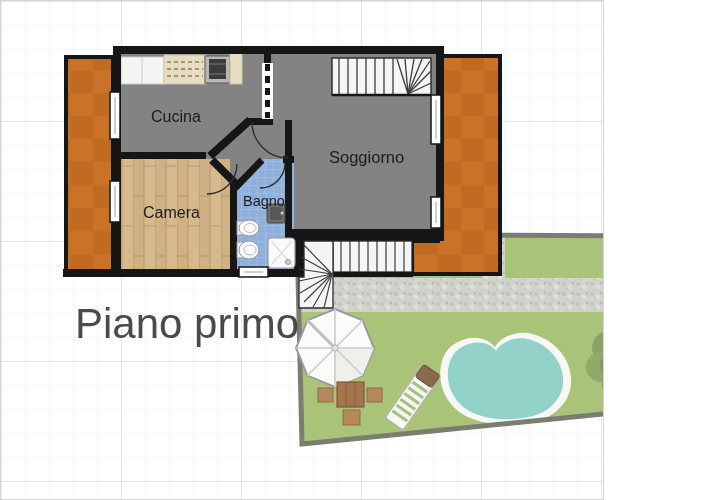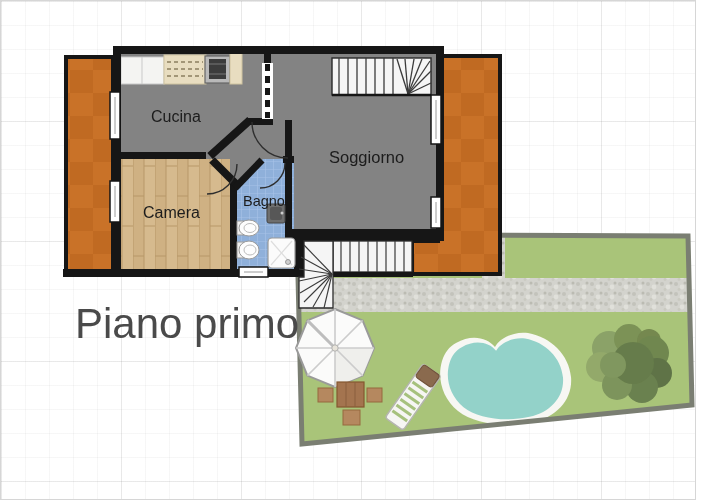--- a/index.html
+++ b/index.html
@@ -1,18 +1,18 @@
 <!DOCTYPE html>
 <html><head>
 <meta charset="utf-8">
 <style>
   html,body{margin:0;padding:0;background:#fff;}
   #canvas{
     position:relative;
-    width:696px;height:500px;
+    width:604px;height:500px;
     overflow:hidden;
     border:1px solid #d6d6d6;
     box-sizing:border-box;
     background-color:#ffffff;
     background-image:
       linear-gradient(to right, rgba(110,110,110,0.10) 1px, transparent 1px),
       linear-gradient(to bottom, rgba(110,110,110,0.10) 1px, transparent 1px),
       linear-gradient(to right, rgba(110,110,110,0.06) 1px, transparent 1px),
       linear-gradient(to bottom, rgba(110,110,110,0.06) 1px, transparent 1px);
     background-size:120px 120px,120px 120px,24px 24px,24px 24px;

